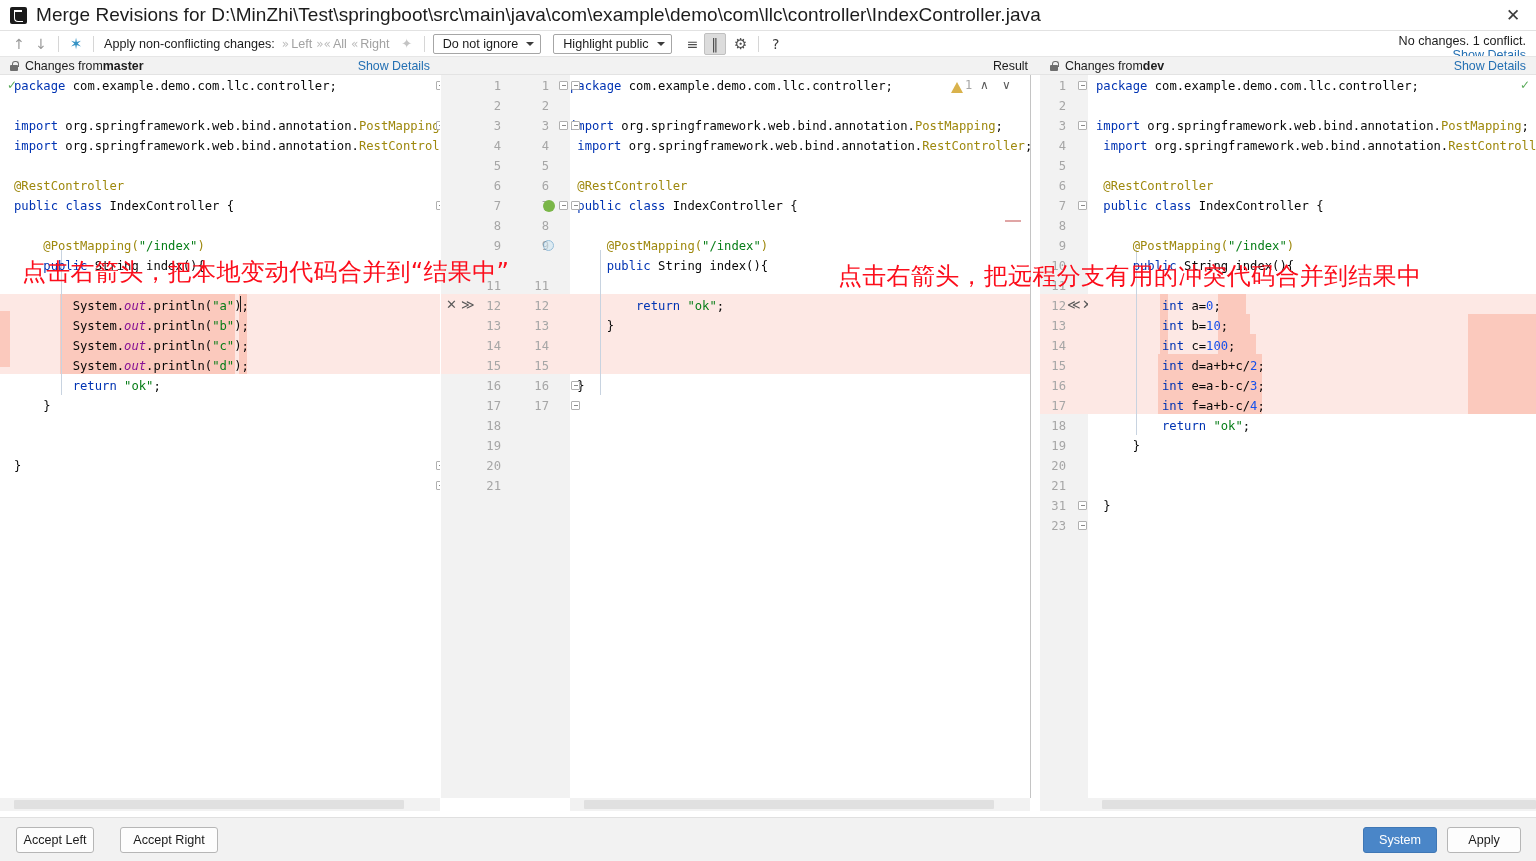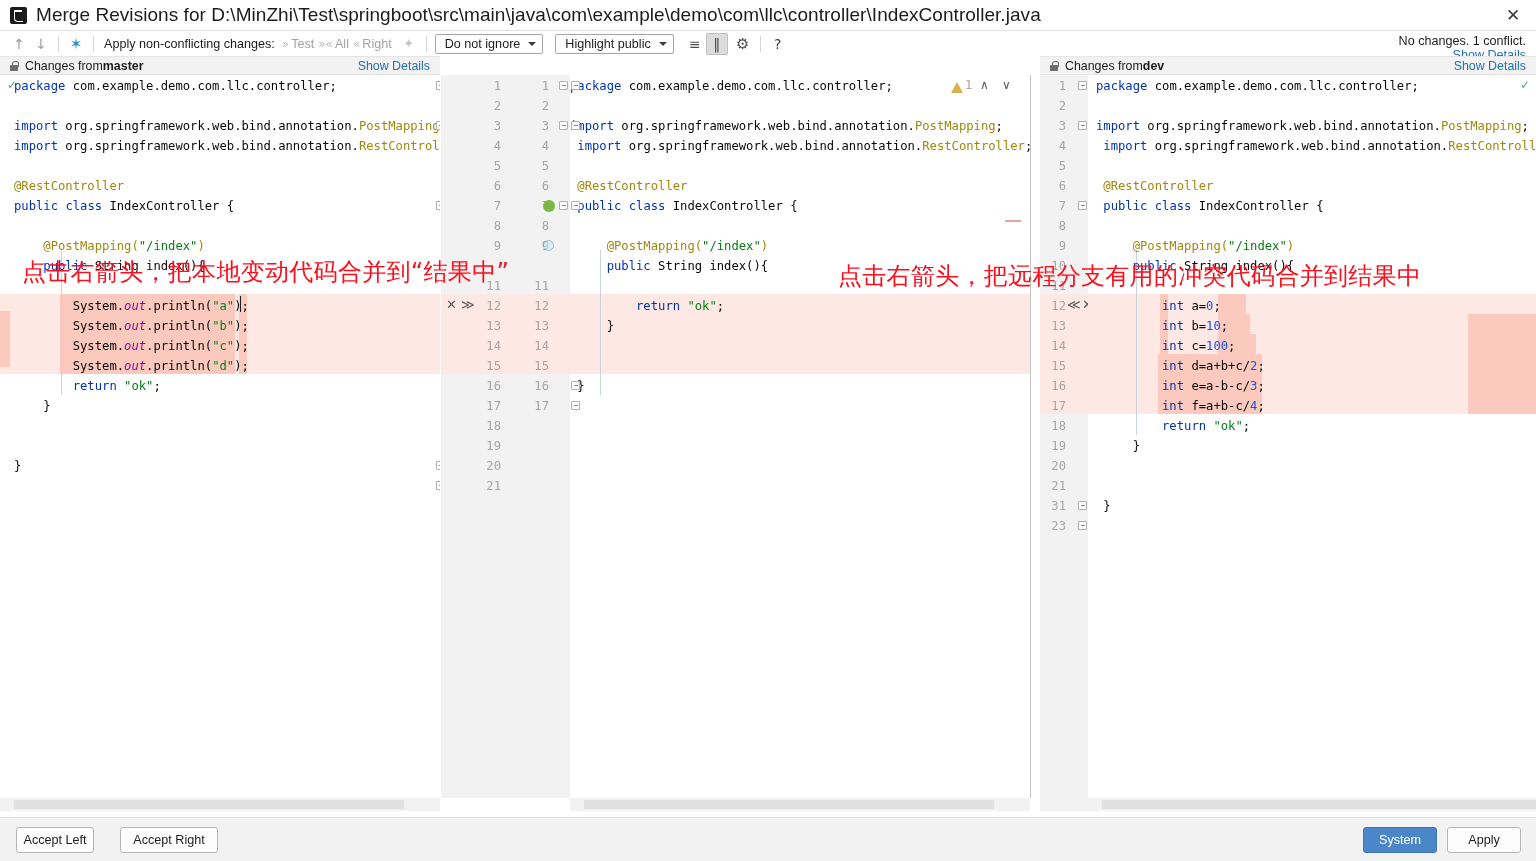--- a/index.html
+++ b/index.html
@@ -198,21 +198,21 @@
   <div class="toolbar">
     <div style="width:8px;flex:none;"></div>
     <div class="tb-icon">↑</div>
     <div class="tb-icon">↓</div>
     <div class="tb-sep"></div>
     <div class="tb-icon" style="color:#3592c4;font-size:15px;">✶</div>
     <div class="tb-sep"></div>
     <div class="tb-label">Apply non-conflicting changes:</div>
     <div class="tb-link">
       <span class="chev">»</span>
-      <span>Test</span>
+      <span>Left</span>
     </div>
     <div class="tb-link">
       <span class="chev">»«</span>
       <span>All</span>
     </div>
     <div class="tb-link">
       <span class="chev">«</span>
       <span>Right</span>
     </div>
     <div class="tb-icon" style="color:#c4c4c4;font-size:13px;margin-left:4px;">✦</div>
@@ -238,20 +238,23 @@
     <div class="tb-details">Show Details</div>
   </div>
 
   <div class="hdr" style="left:0; width:440px;">
     <div class="lockico"></div>
     <span>Changes from </span>
     <b>master</b>
     <span class="sd">Show Details</span>
   </div>
 
+  <div class="hdr" style="left:440px; width:600px;">
+    <span class="res">Result</span>
+  </div>
 
   <div class="hdr" style="left:1040px; width:496px;">
     <div class="lockico"></div>
     <span>Changes from </span>
     <b>dev</b>
     <span class="sd">Show Details</span>
   </div>
 
   <div class="pane" style="left:0; width:440px; height:723px;">
 

